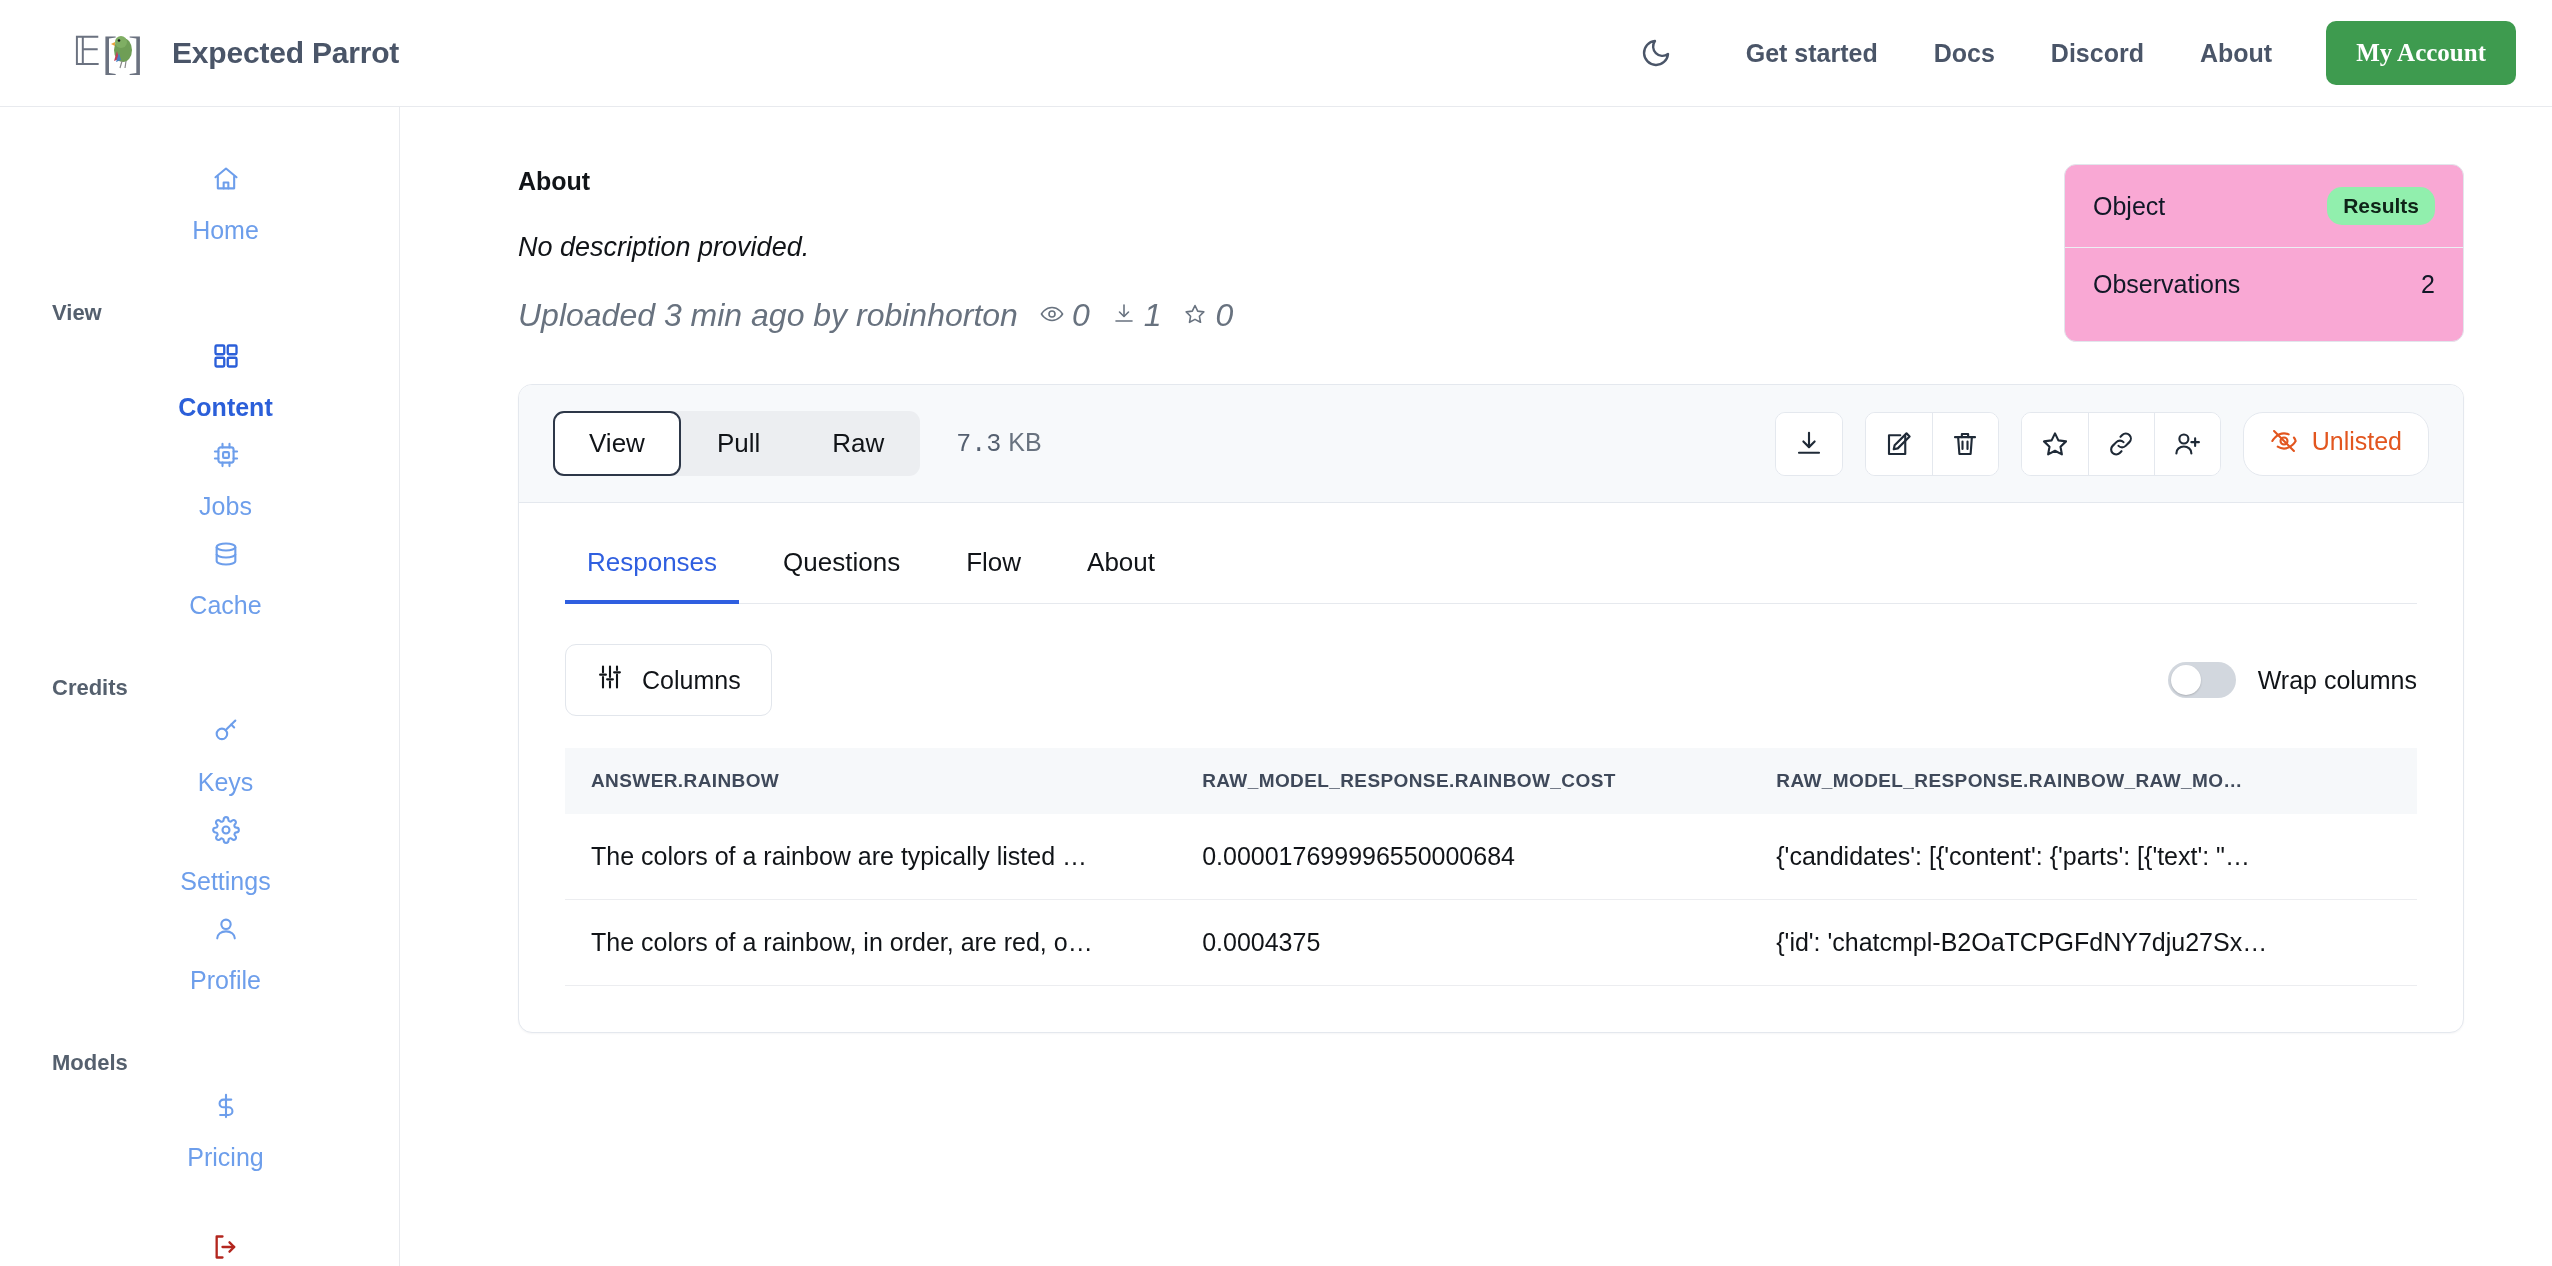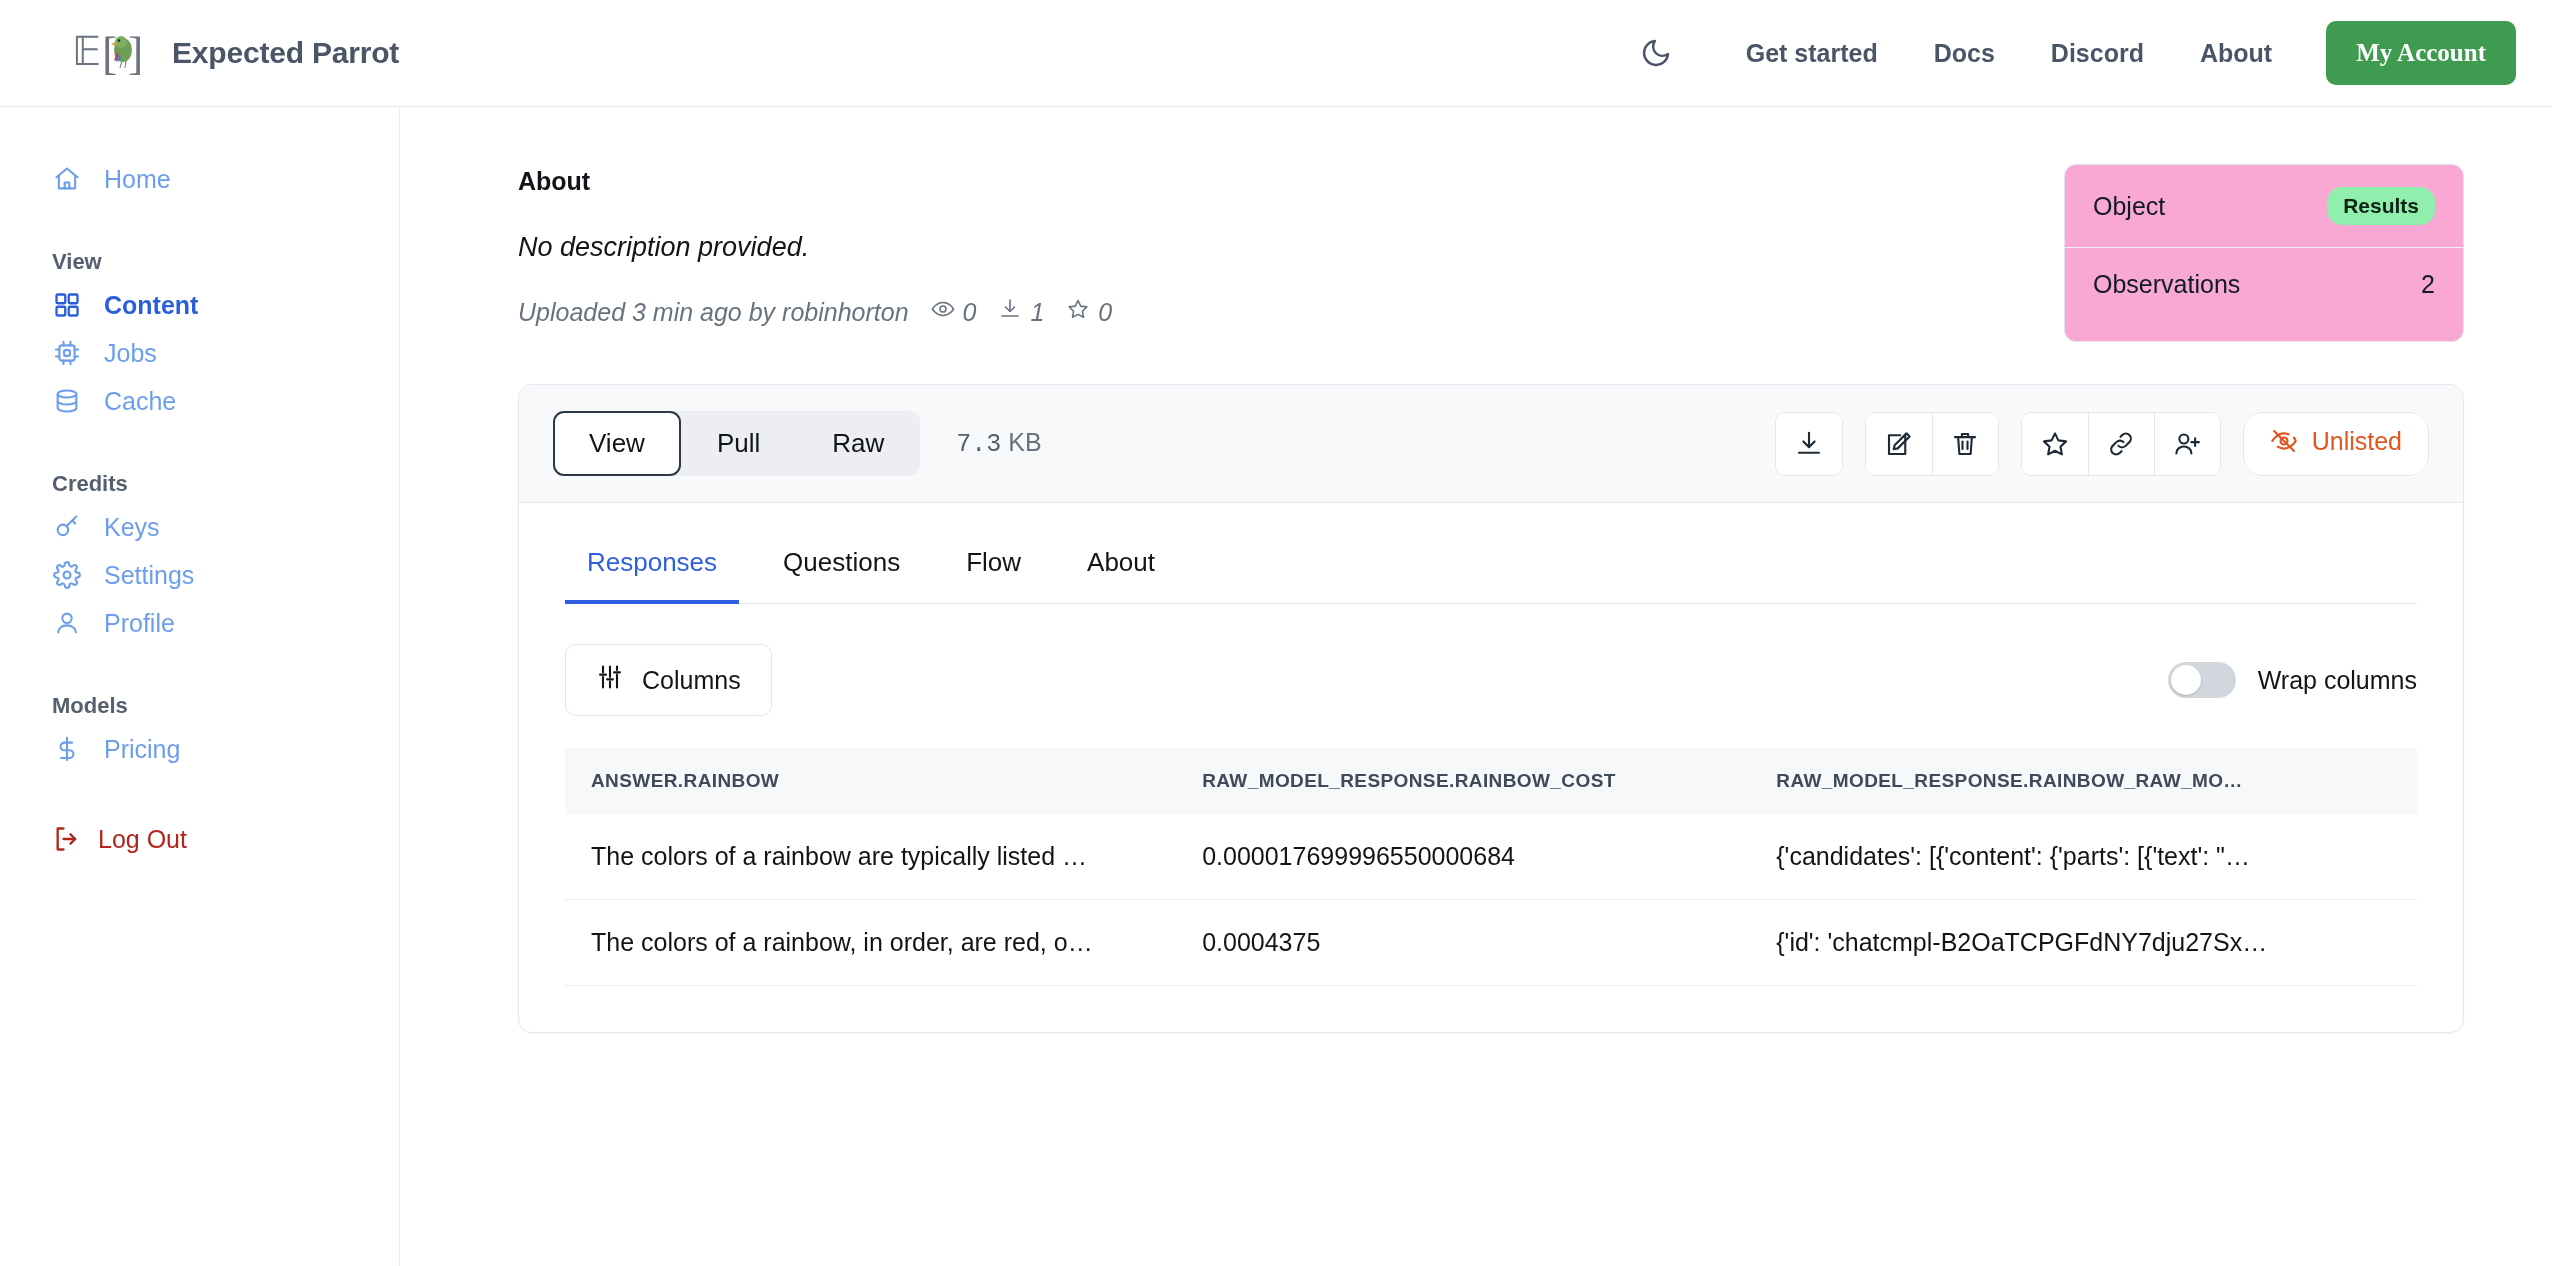--- a/index.html
+++ b/index.html
@@ -49,42 +49,42 @@
   
   .sidebar {
     width: 400px; flex: 0 0 400px;
     border-right: 1px solid #e8eaee;
     padding: 48px 0 0 0;
     background: #fff;
   }
   .side-item {
     display: flex; align-items: center; gap: 22px;
     padding: 9px 0 9px 52px; cursor: pointer;
-    font-size: 25px; color: #6d9eeb;
+    font-size: 25px; color: #6d9eeb; flex-direction: column;
   }
   .side-item .ico { width: 30px; height: 30px; display: flex; align-items: center; justify-content: center; flex: 0 0 30px; }
   .side-item.active { color: #2b5fd9; font-weight: bold; }
   .side-item.danger { color: #b3261e; gap: 16px; }
   .side-group {
     font-size: 22px; font-weight: bold; color: #55606e;
     padding: 0 0 6px 52px; margin-top: 46px;
   }
   .side-gap-lg { height: 42px; }
 
   
   .main { flex: 1; padding: 52px 88px 0 118px; overflow: hidden; }
   .main-head { display: flex; align-items: flex-start; }
   .about-block { flex: 1; padding-top: 8px; }
   .about-title { font-size: 25px; font-weight: bold; color: #111418; }
   .about-desc {
     font-size: 27px; font-style: italic; color: #111418;
     margin-top: 36px;
   }
   .about-meta {
-    margin-top: 34px; font-size: 25px; font-style: italic;
+    margin-top: 34px; font-size: 32px; font-style: italic;
     color: #68727f; display: flex; align-items: center; gap: 10px;
   }
   .meta-stat { display: inline-flex; align-items: center; gap: 8px; margin-left: 12px; }
 
   
   .obj-card {
     width: 400px; flex: 0 0 400px;
     border: 1px solid #e2e6ec; border-radius: 12px;
     background: #f9a8d4; margin-top: 5px;
   }

